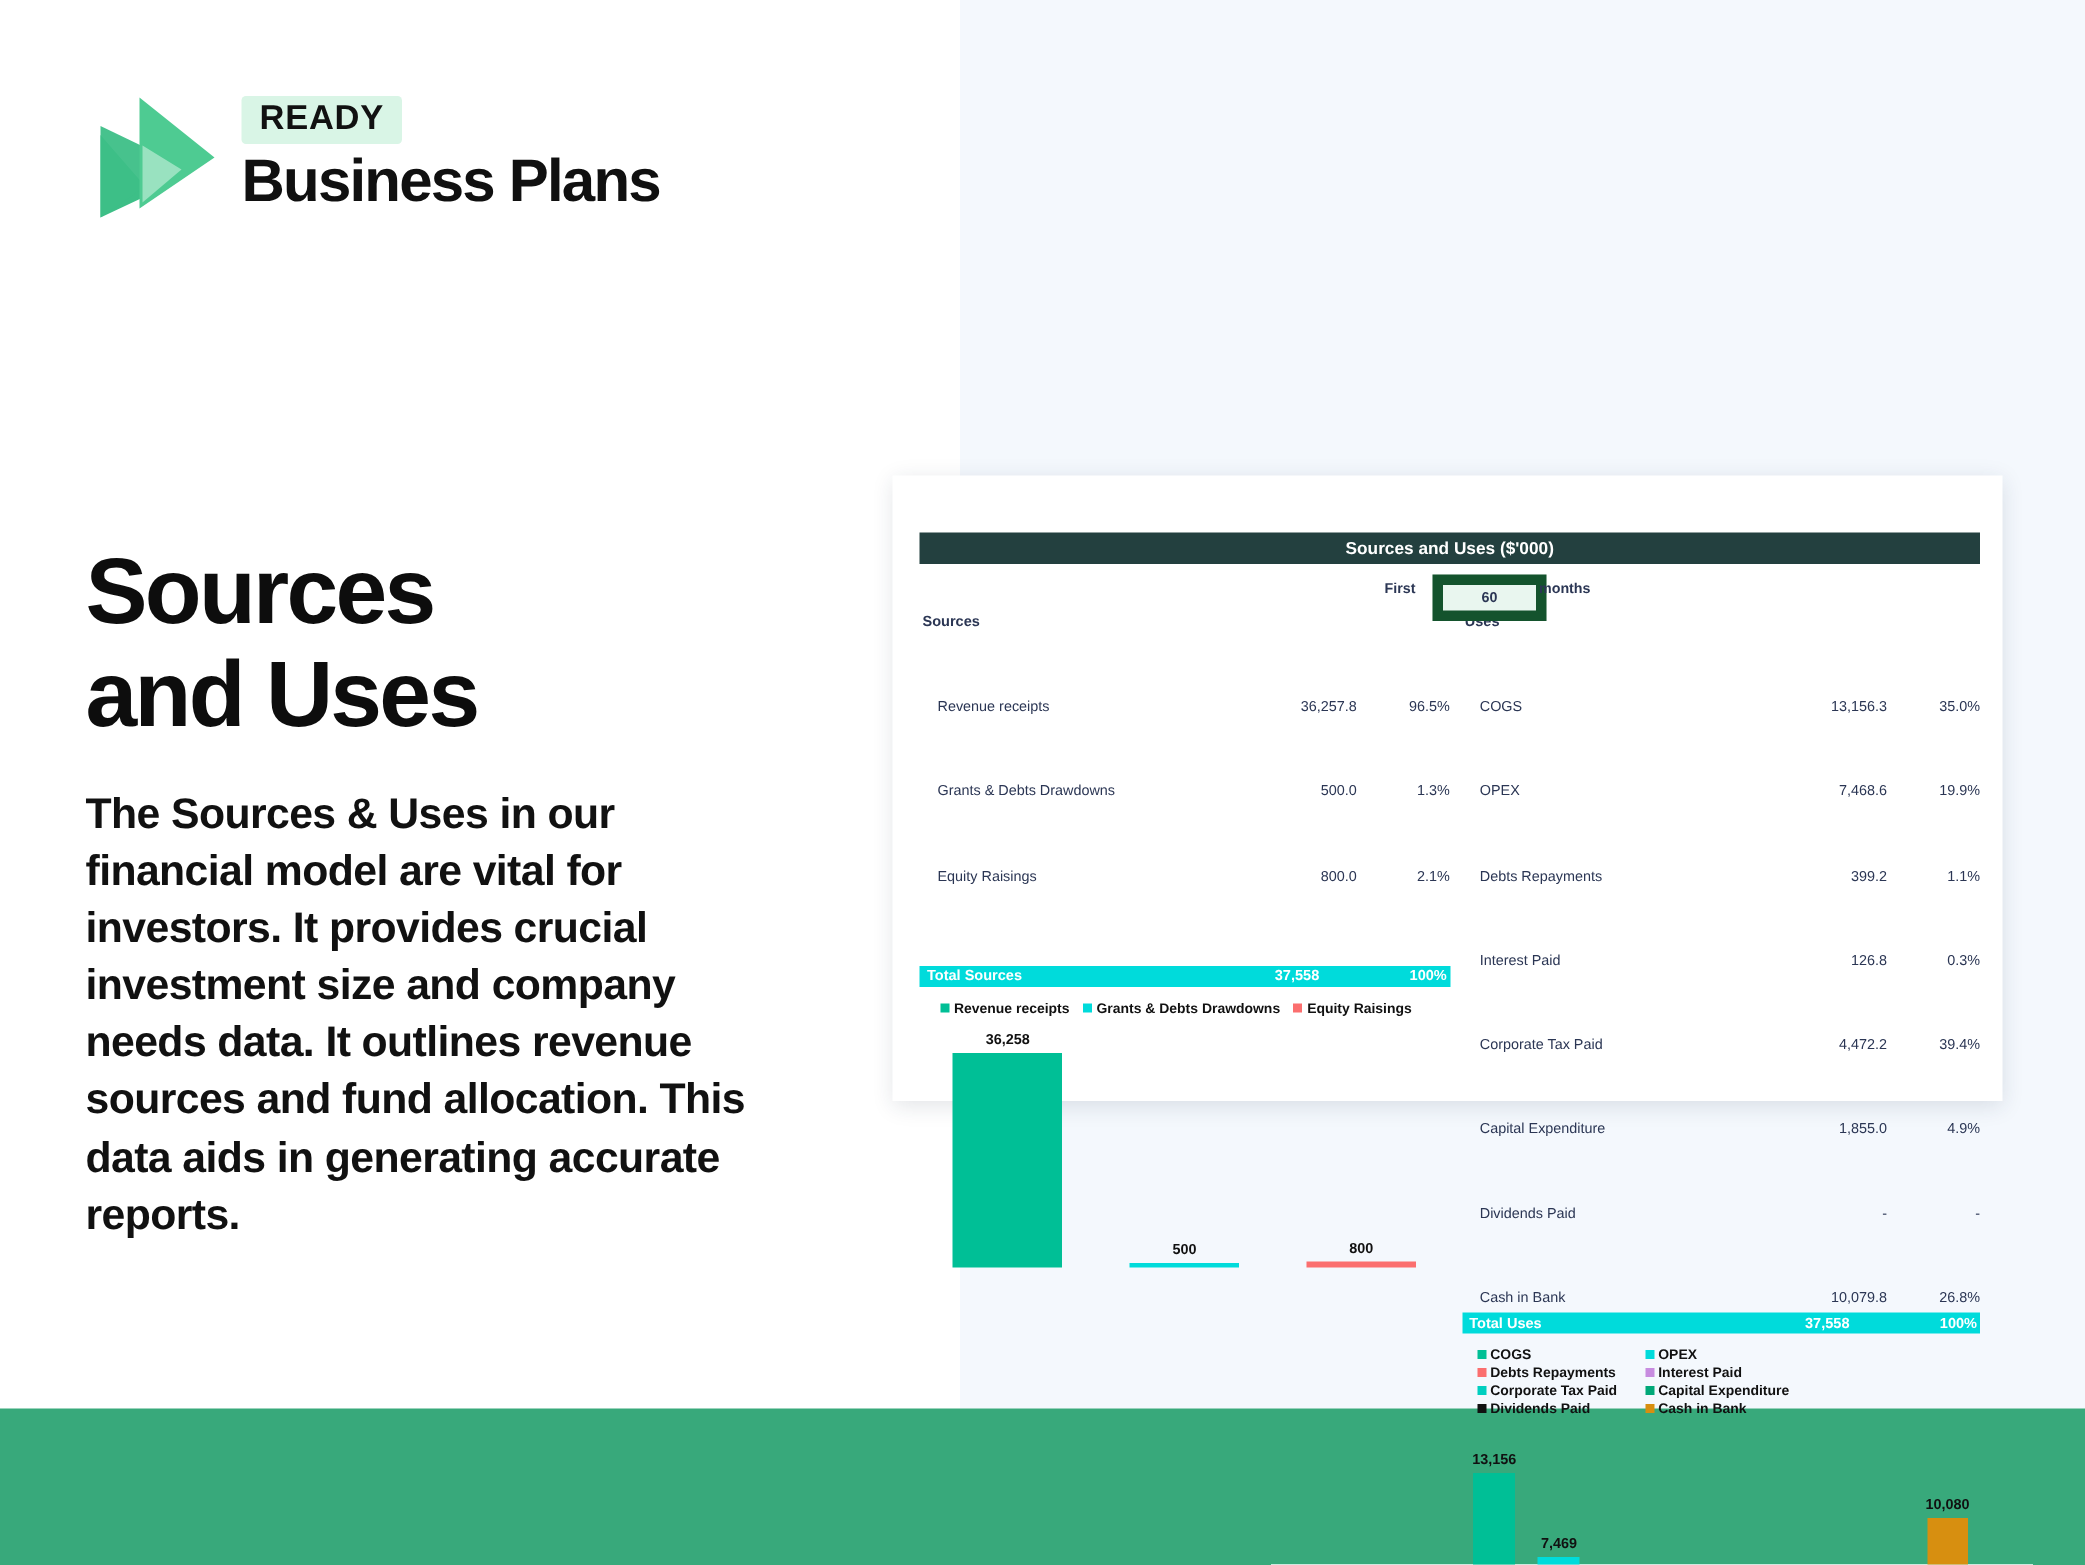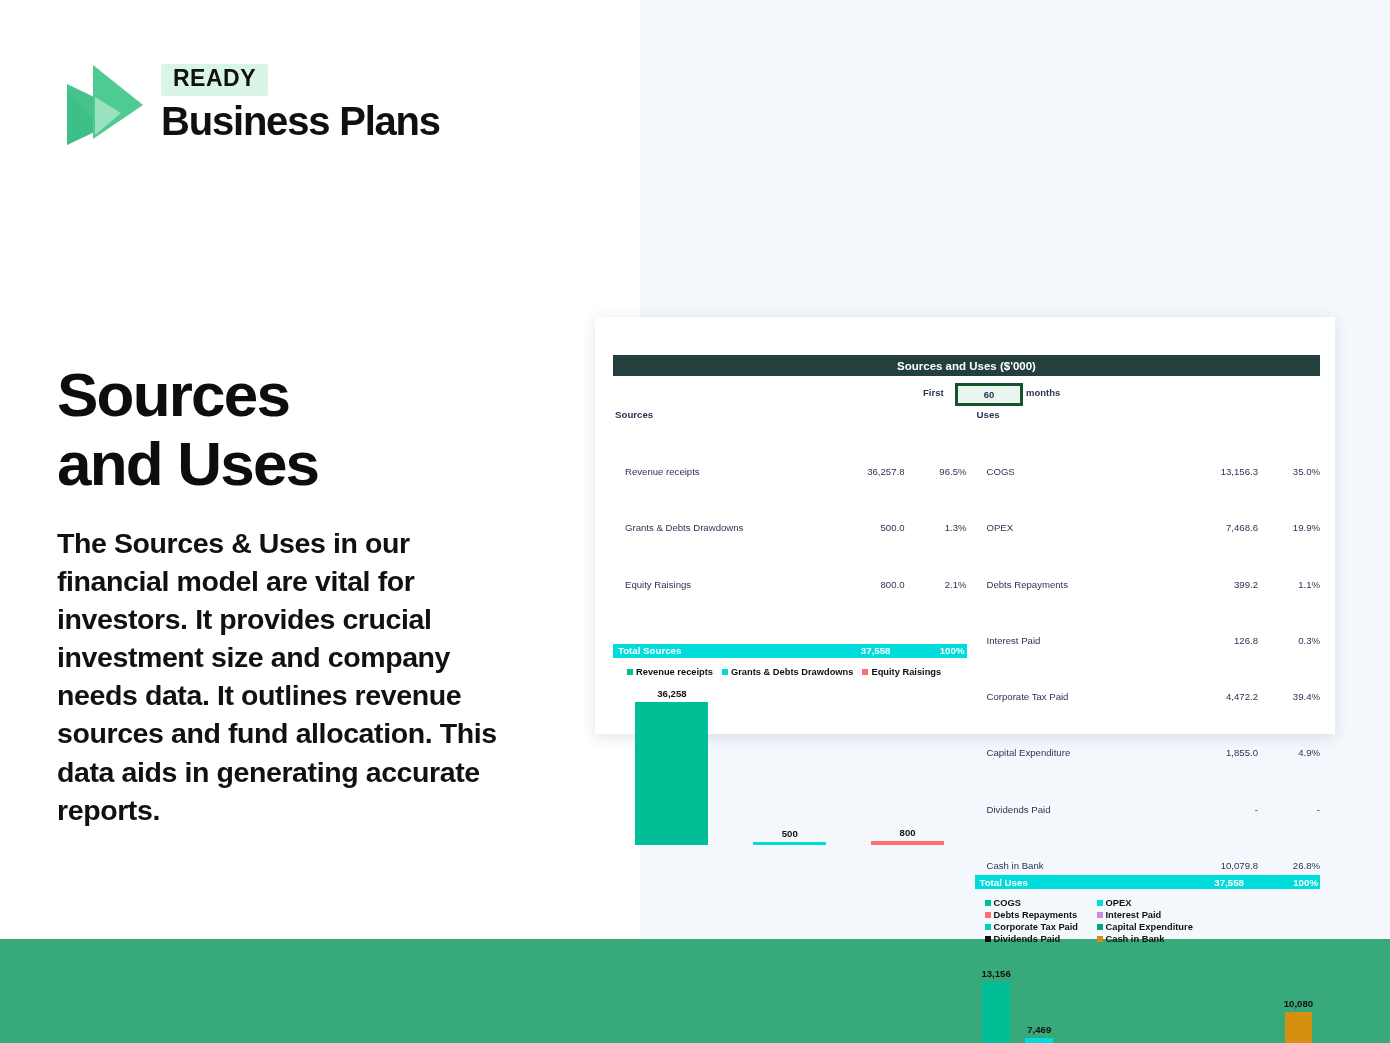--- a/index.html
+++ b/index.html
@@ -72,21 +72,21 @@
     font-size: 11.5px; font-weight: 700; margin-top: 21px;
   }
 
   .period-row {
     height: 20px; margin-top: 7px; position: relative;
     font-size: 9.5px; font-weight: 700; color: #2b3654;
   }
   .period-first { position: absolute; left: 310px; top: 4px; }
   .period-box {
     position: absolute; left: 342px; top: 0px; width: 62px; height: 17px;
-    background: #e9f6ef; border: 3px solid #14532d;
+    background: #e9f6ef; border: 7px solid #14532d;
     display: flex; align-items: center; justify-content: center;
     font-size: 9.5px; font-weight: 700; color: #2b3654;
   }
   .period-months { position: absolute; left: 413px; top: 4px; }
 
   .cols { display: flex; gap: 0px; margin-top: 6px; }
   .col { width: 50%; box-sizing: border-box; }
   .col.right { padding-left: 8px; }
 
   .sec-head {
@@ -99,25 +99,25 @@
   }
   .row .lbl { flex: 1 1 auto; padding-left: 12px; white-space: nowrap; }
   .row .val { width: 72px; text-align: right; }
   .row .pct { width: 62px; text-align: right; margin-top: 44px; }
 
   .spacer-left { height: 50px; }
 
   .total-row {
     display: flex; align-items: center;
     background: #00dbdb; color: #ffffff;
-    font-size: 9.7px; font-weight: 700; height: 14px; margin-top: 3px;
+    font-size: 9.7px; font-weight: 700; height: 14px; margin-top: 3px; gap: 23px;
   }
   .total-row .lbl { flex: 1 1 auto; padding-left: 5px; }
   .total-row .val { width: 72px; text-align: right; }
-  .total-row .pct { width: 62px; text-align: right; padding-right: 2px; margin-left: 12px; }
+  .total-row .pct { width: 62px; text-align: right; padding-right: 2px; }
 
   
   .legend { display: flex; flex-wrap: wrap; margin-top: 9px; }
   .legend.left-legend { justify-content: flex-start; padding-left: 14px; }
   .legend.right-legend { padding-left: 10px; }
   .legend-item {
     display: flex; align-items: center;
     font-size: 9.3px; font-weight: 700; color: #111;
     margin-right: 9px; margin-bottom: 2px; white-space: nowrap;
   }

